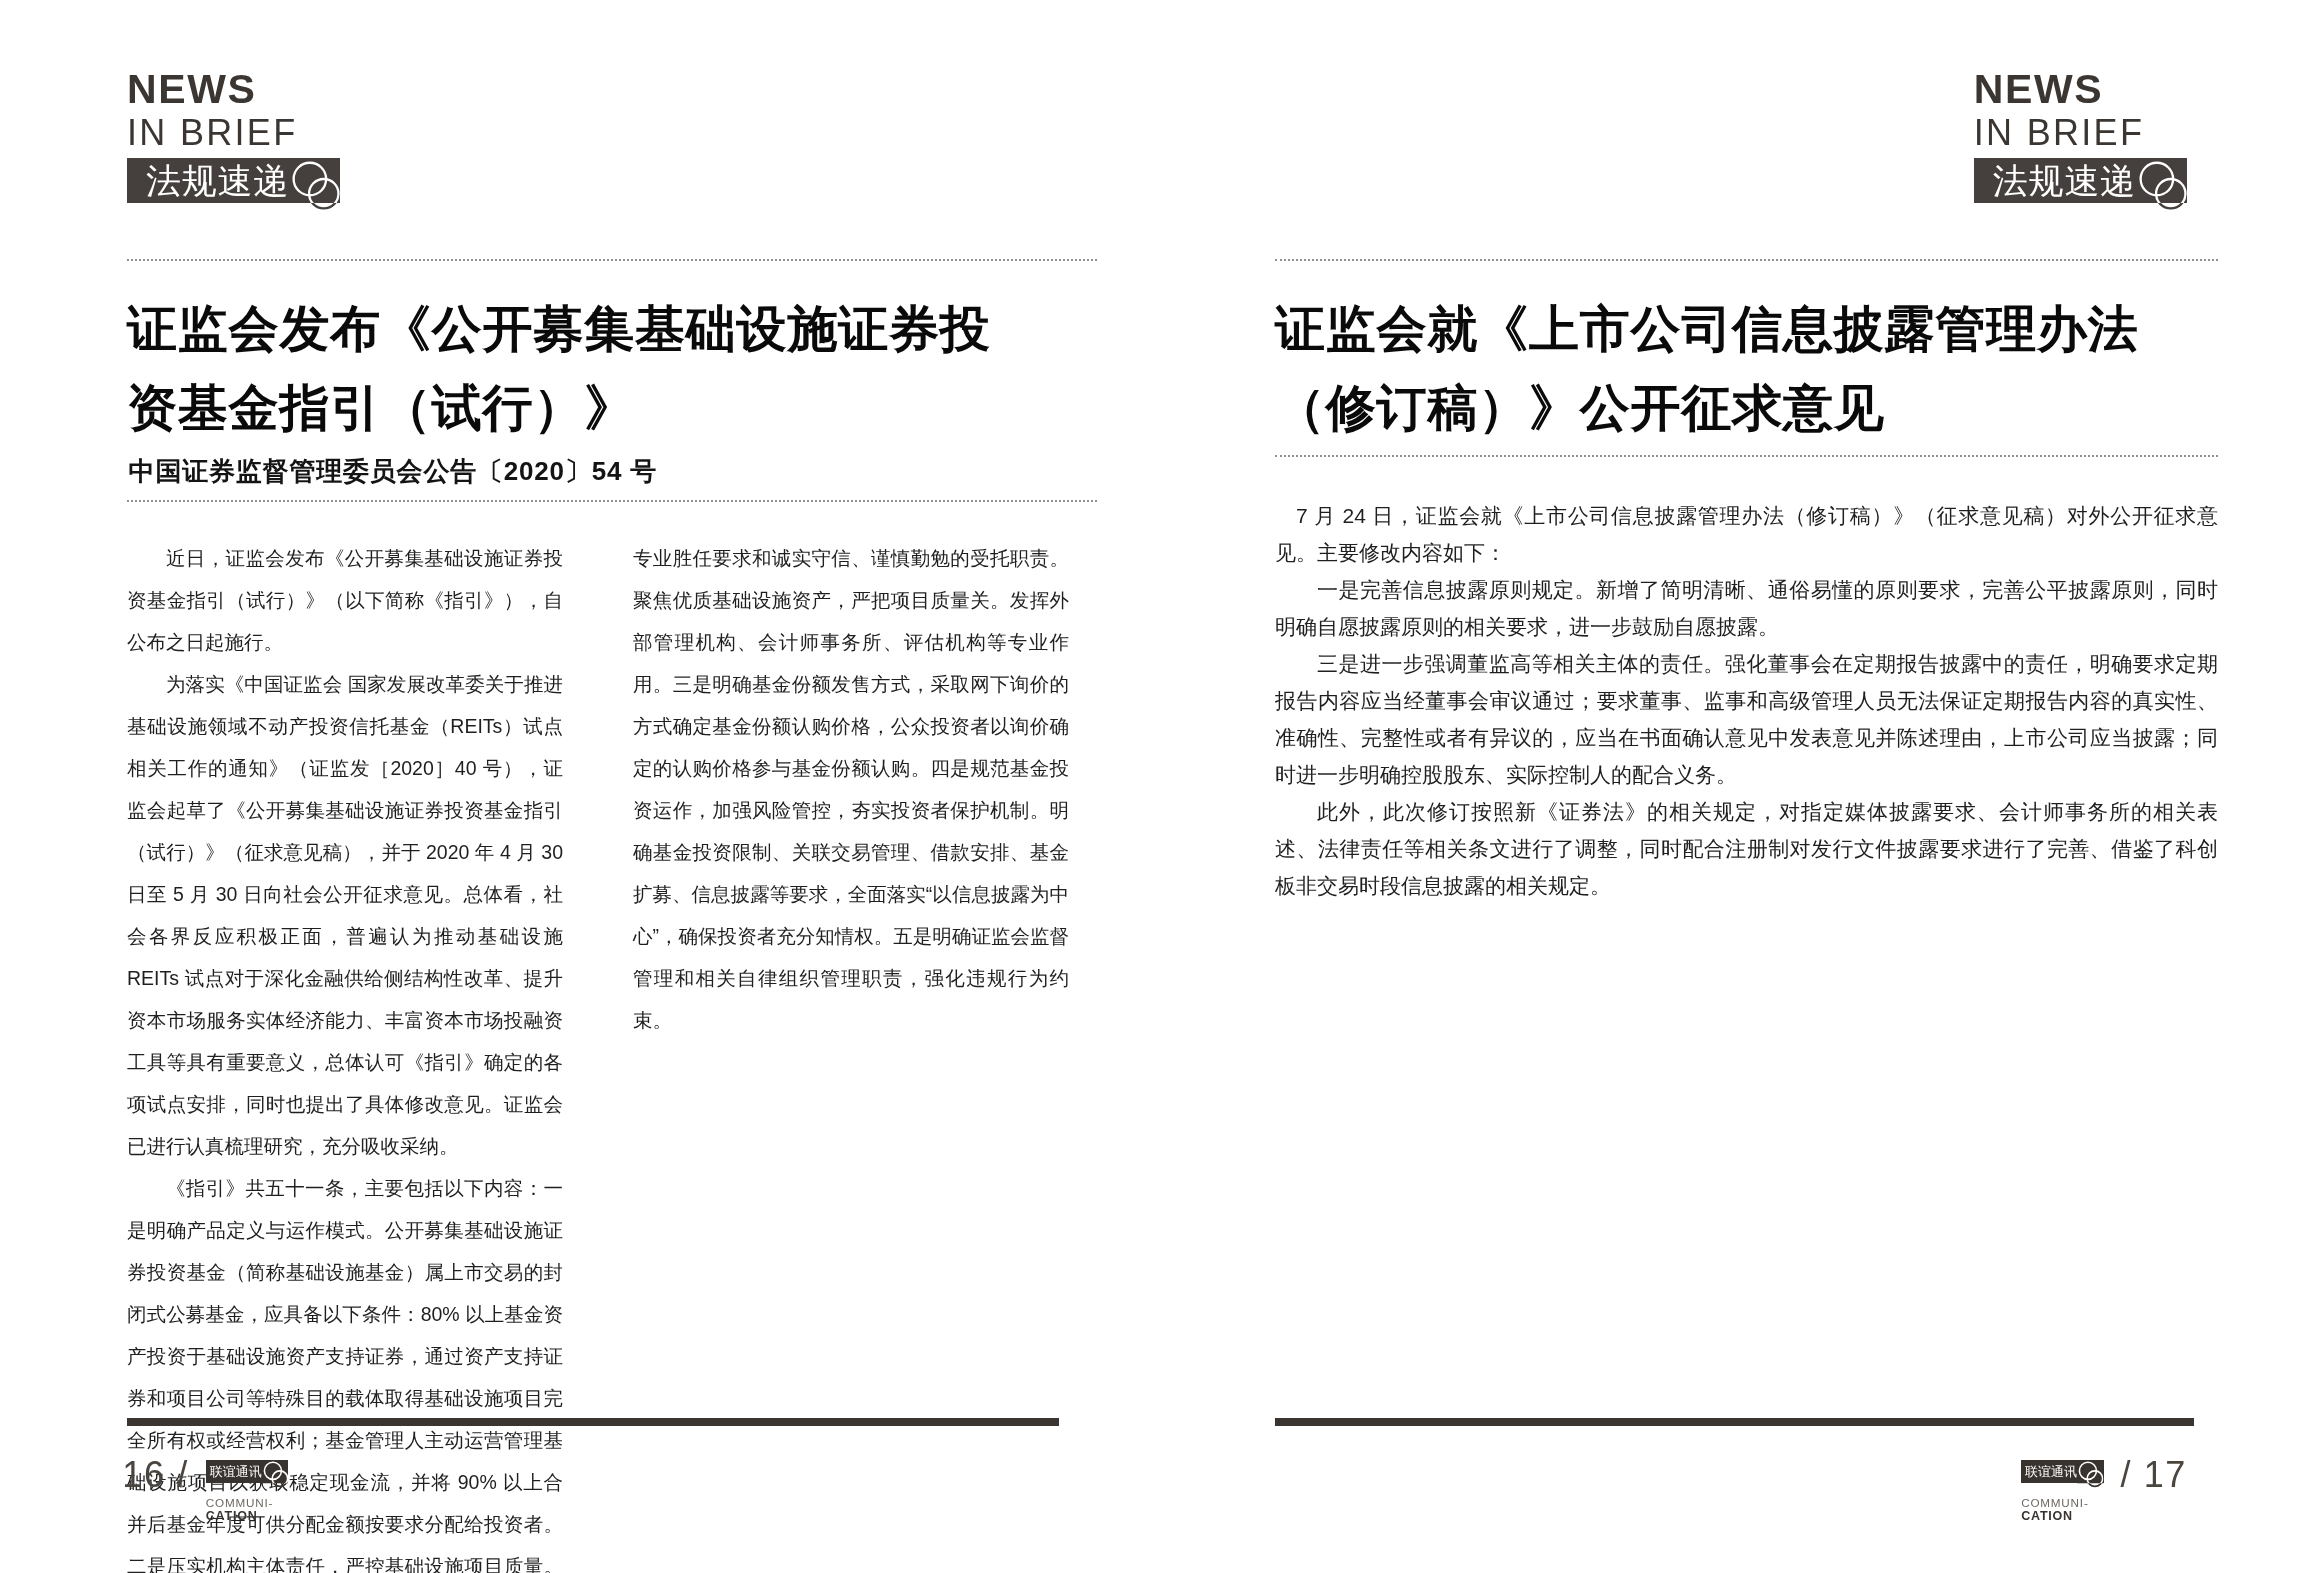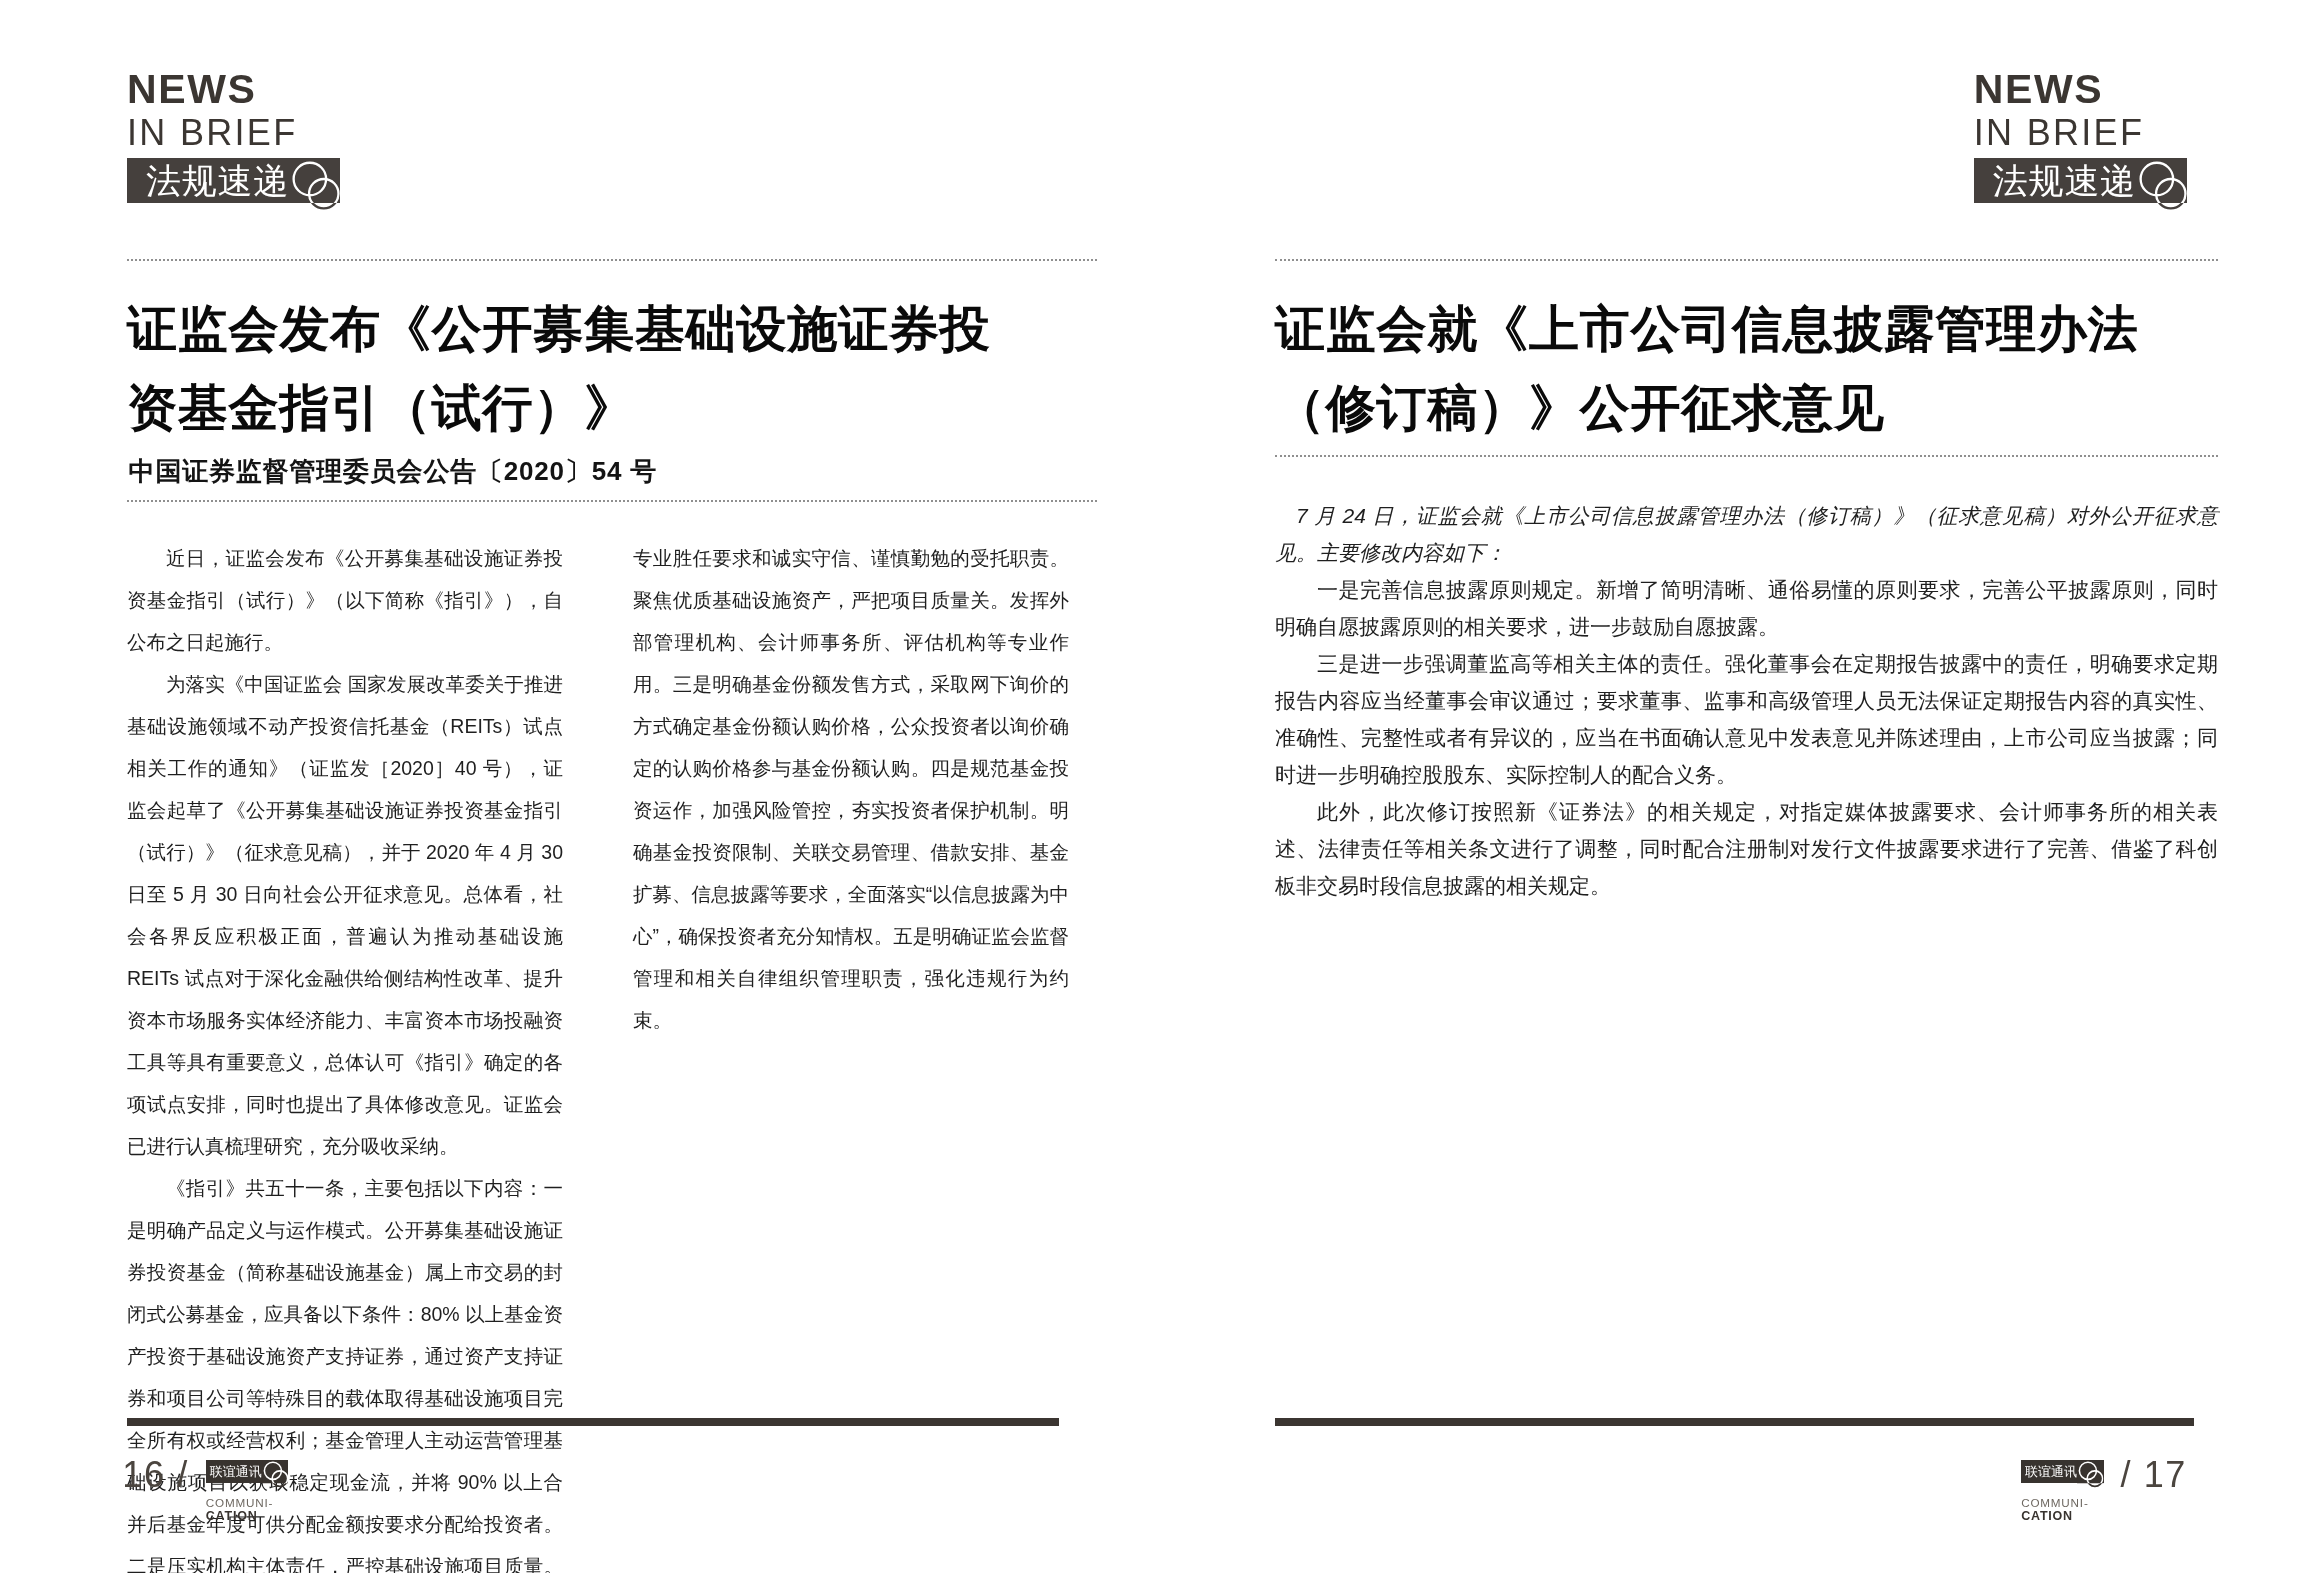--- a/index.html
+++ b/index.html
@@ -34,21 +34,21 @@
   .subtitle{position:absolute;top:385px;left:1.6px;font-size:26px;font-weight:600;color:#141414;letter-spacing:0.8px;}
 
   
   .body-cols{position:absolute;top:468px;left:0;display:flex;gap:70px;}
   .bcol{width:436px;font-size:19.5px;line-height:42px;text-align:justify;color:#1f1f1f;}
   .bcol p{margin:0;}
   .body-single{position:absolute;top:428px;left:0;width:943px;font-size:21px;line-height:37px;
                text-align:justify;color:#1f1f1f;}
   .body-single p{margin:0;}
   .indent2{text-indent:2em;}
-  .indent1{text-indent:1em;font-style:italic;}
+  .indent1{text-indent:1em;}
 
   
   .pagefoot{position:absolute;top:1391px;left:-4.7px;display:flex;align-items:flex-start;gap:17px;}
   .page-right .pagefoot{left:auto;right:31px;}
   .pagenum{font-size:36px;font-weight:300;color:#4b453f;line-height:0.85;letter-spacing:1.6px;}
   .footlogo{display:flex;flex-direction:column;line-height:1;}
   .foot-box{background:#38332f;color:#ffffff;display:inline-flex;align-items:center;height:23.4px;
             font-size:13px;font-weight:500;padding-left:3.9px;width:max-content;}
   .foot-circles{display:block;width:26.5px;height:31px;margin-bottom:-7.8px;}
   .foot-en1{font-size:11.7px;color:#6e6861;letter-spacing:0.8px;margin-top:14px;}

